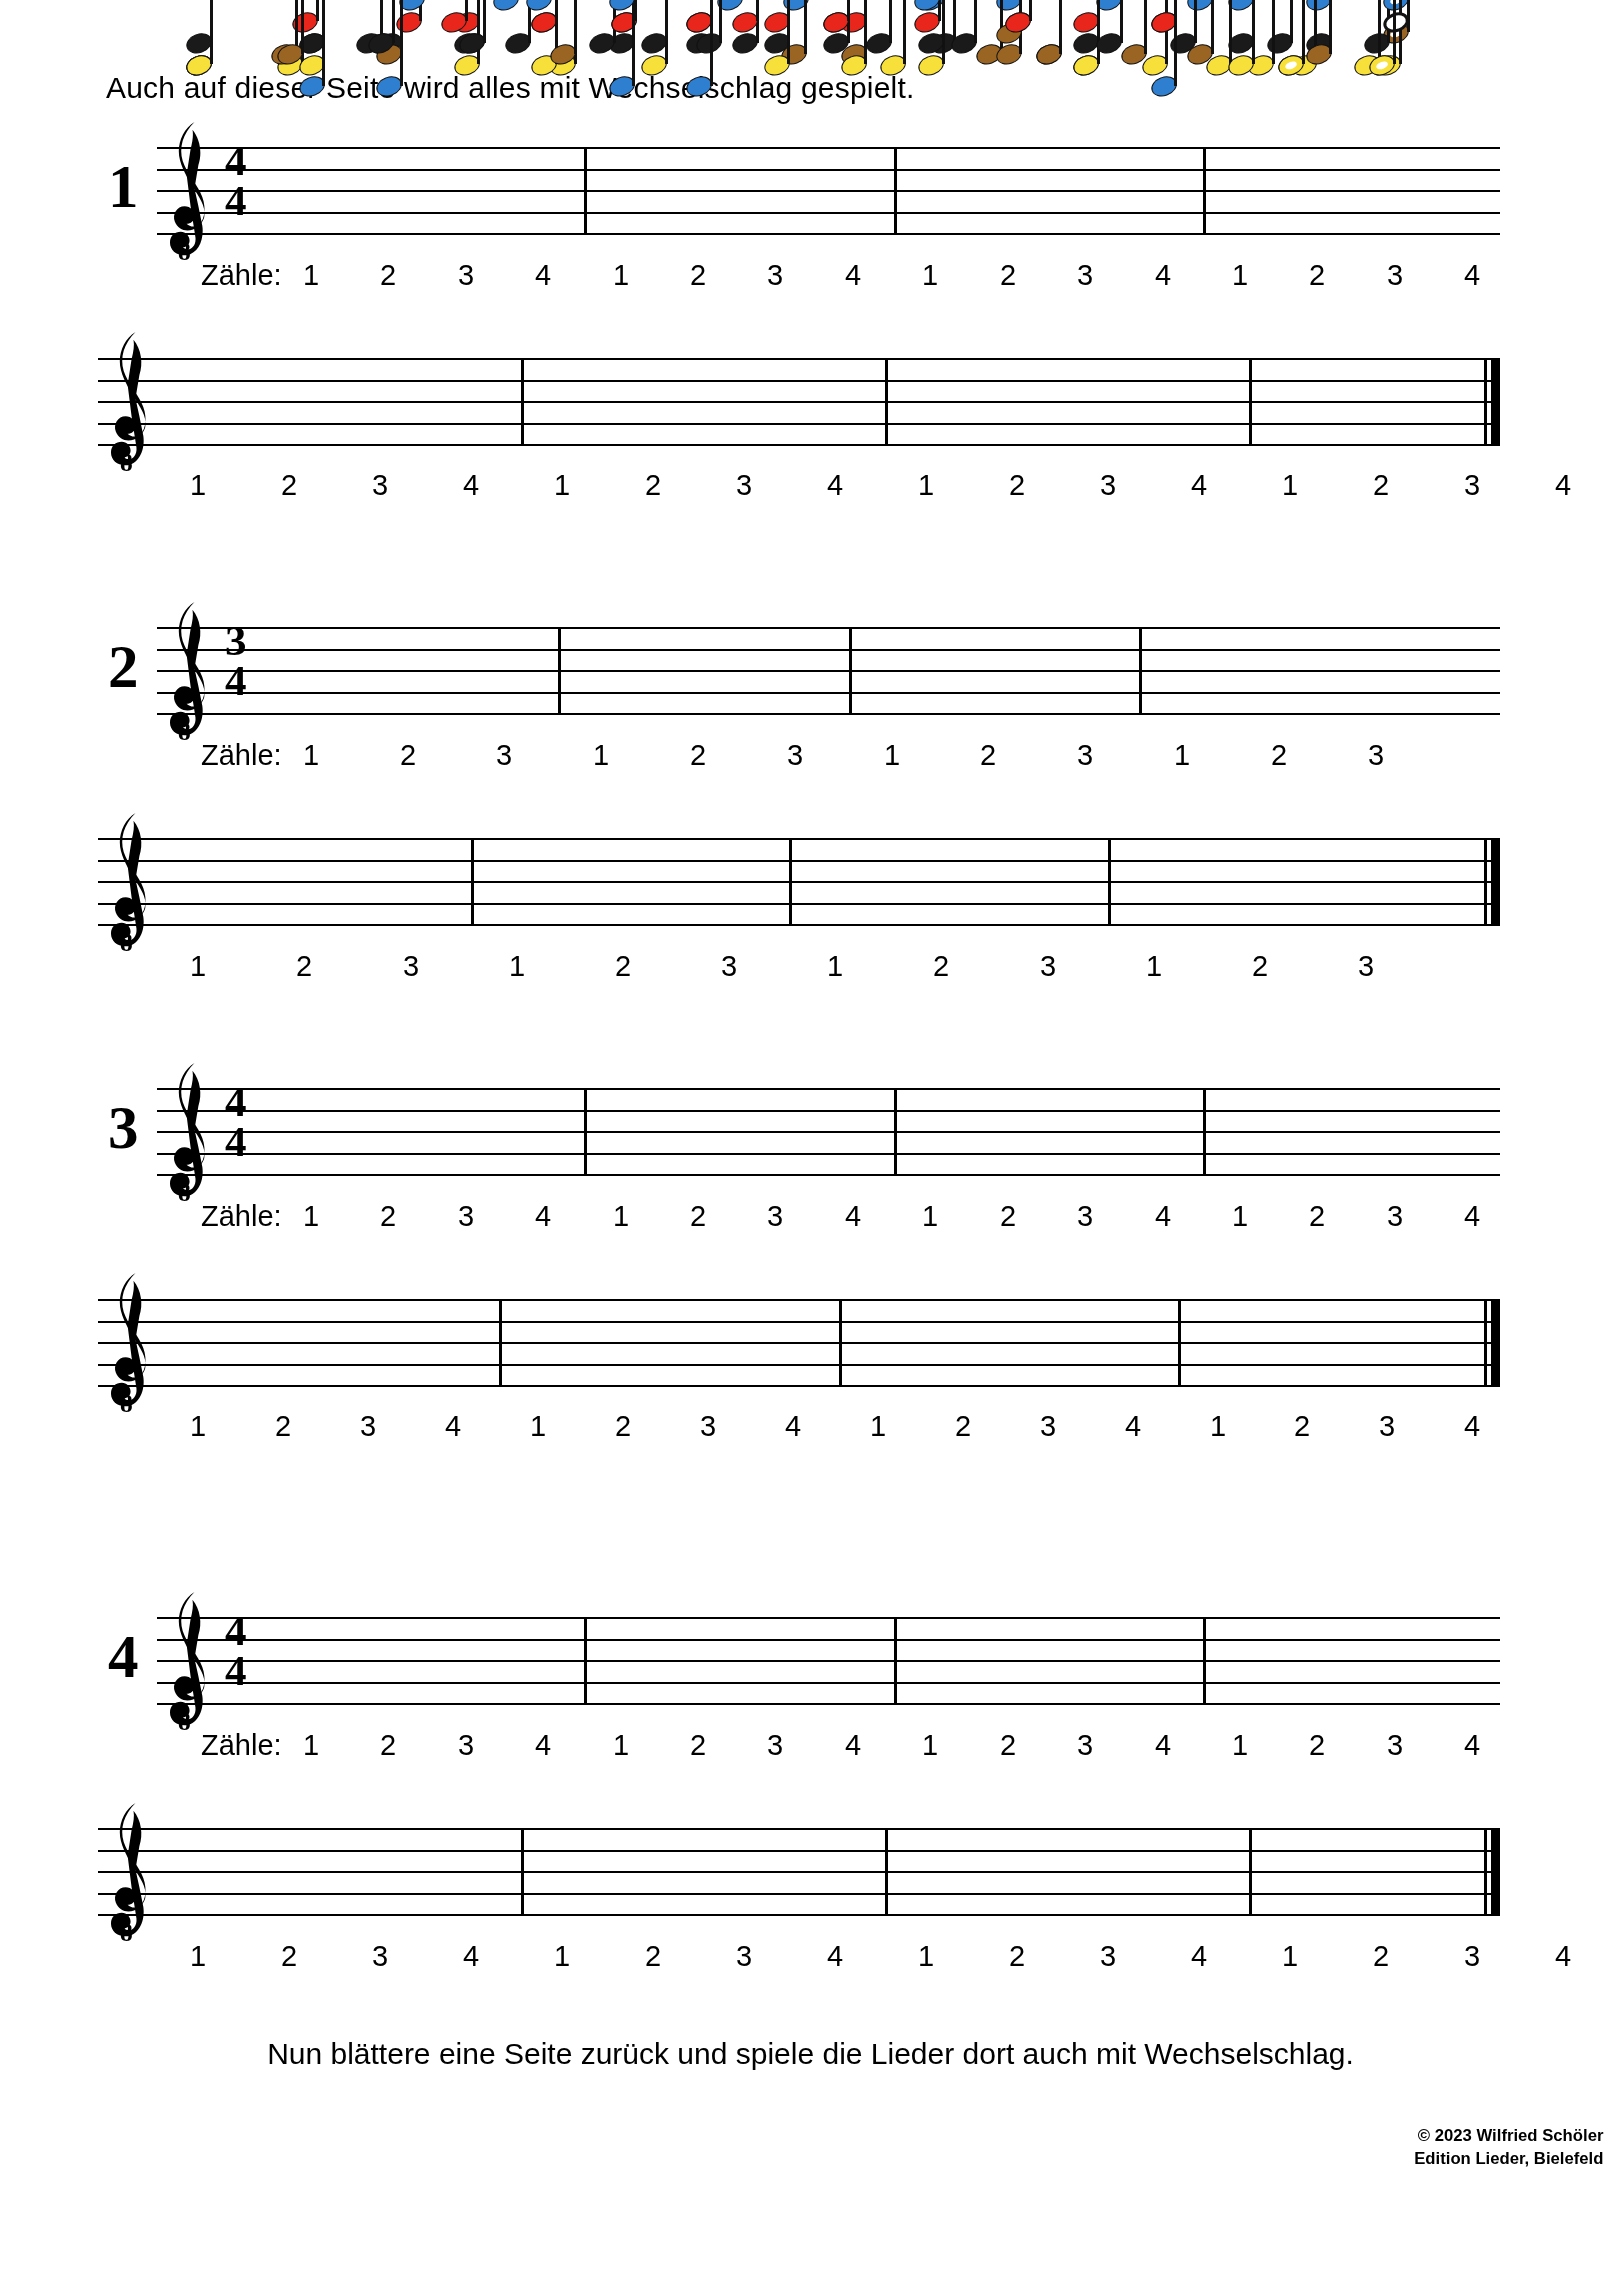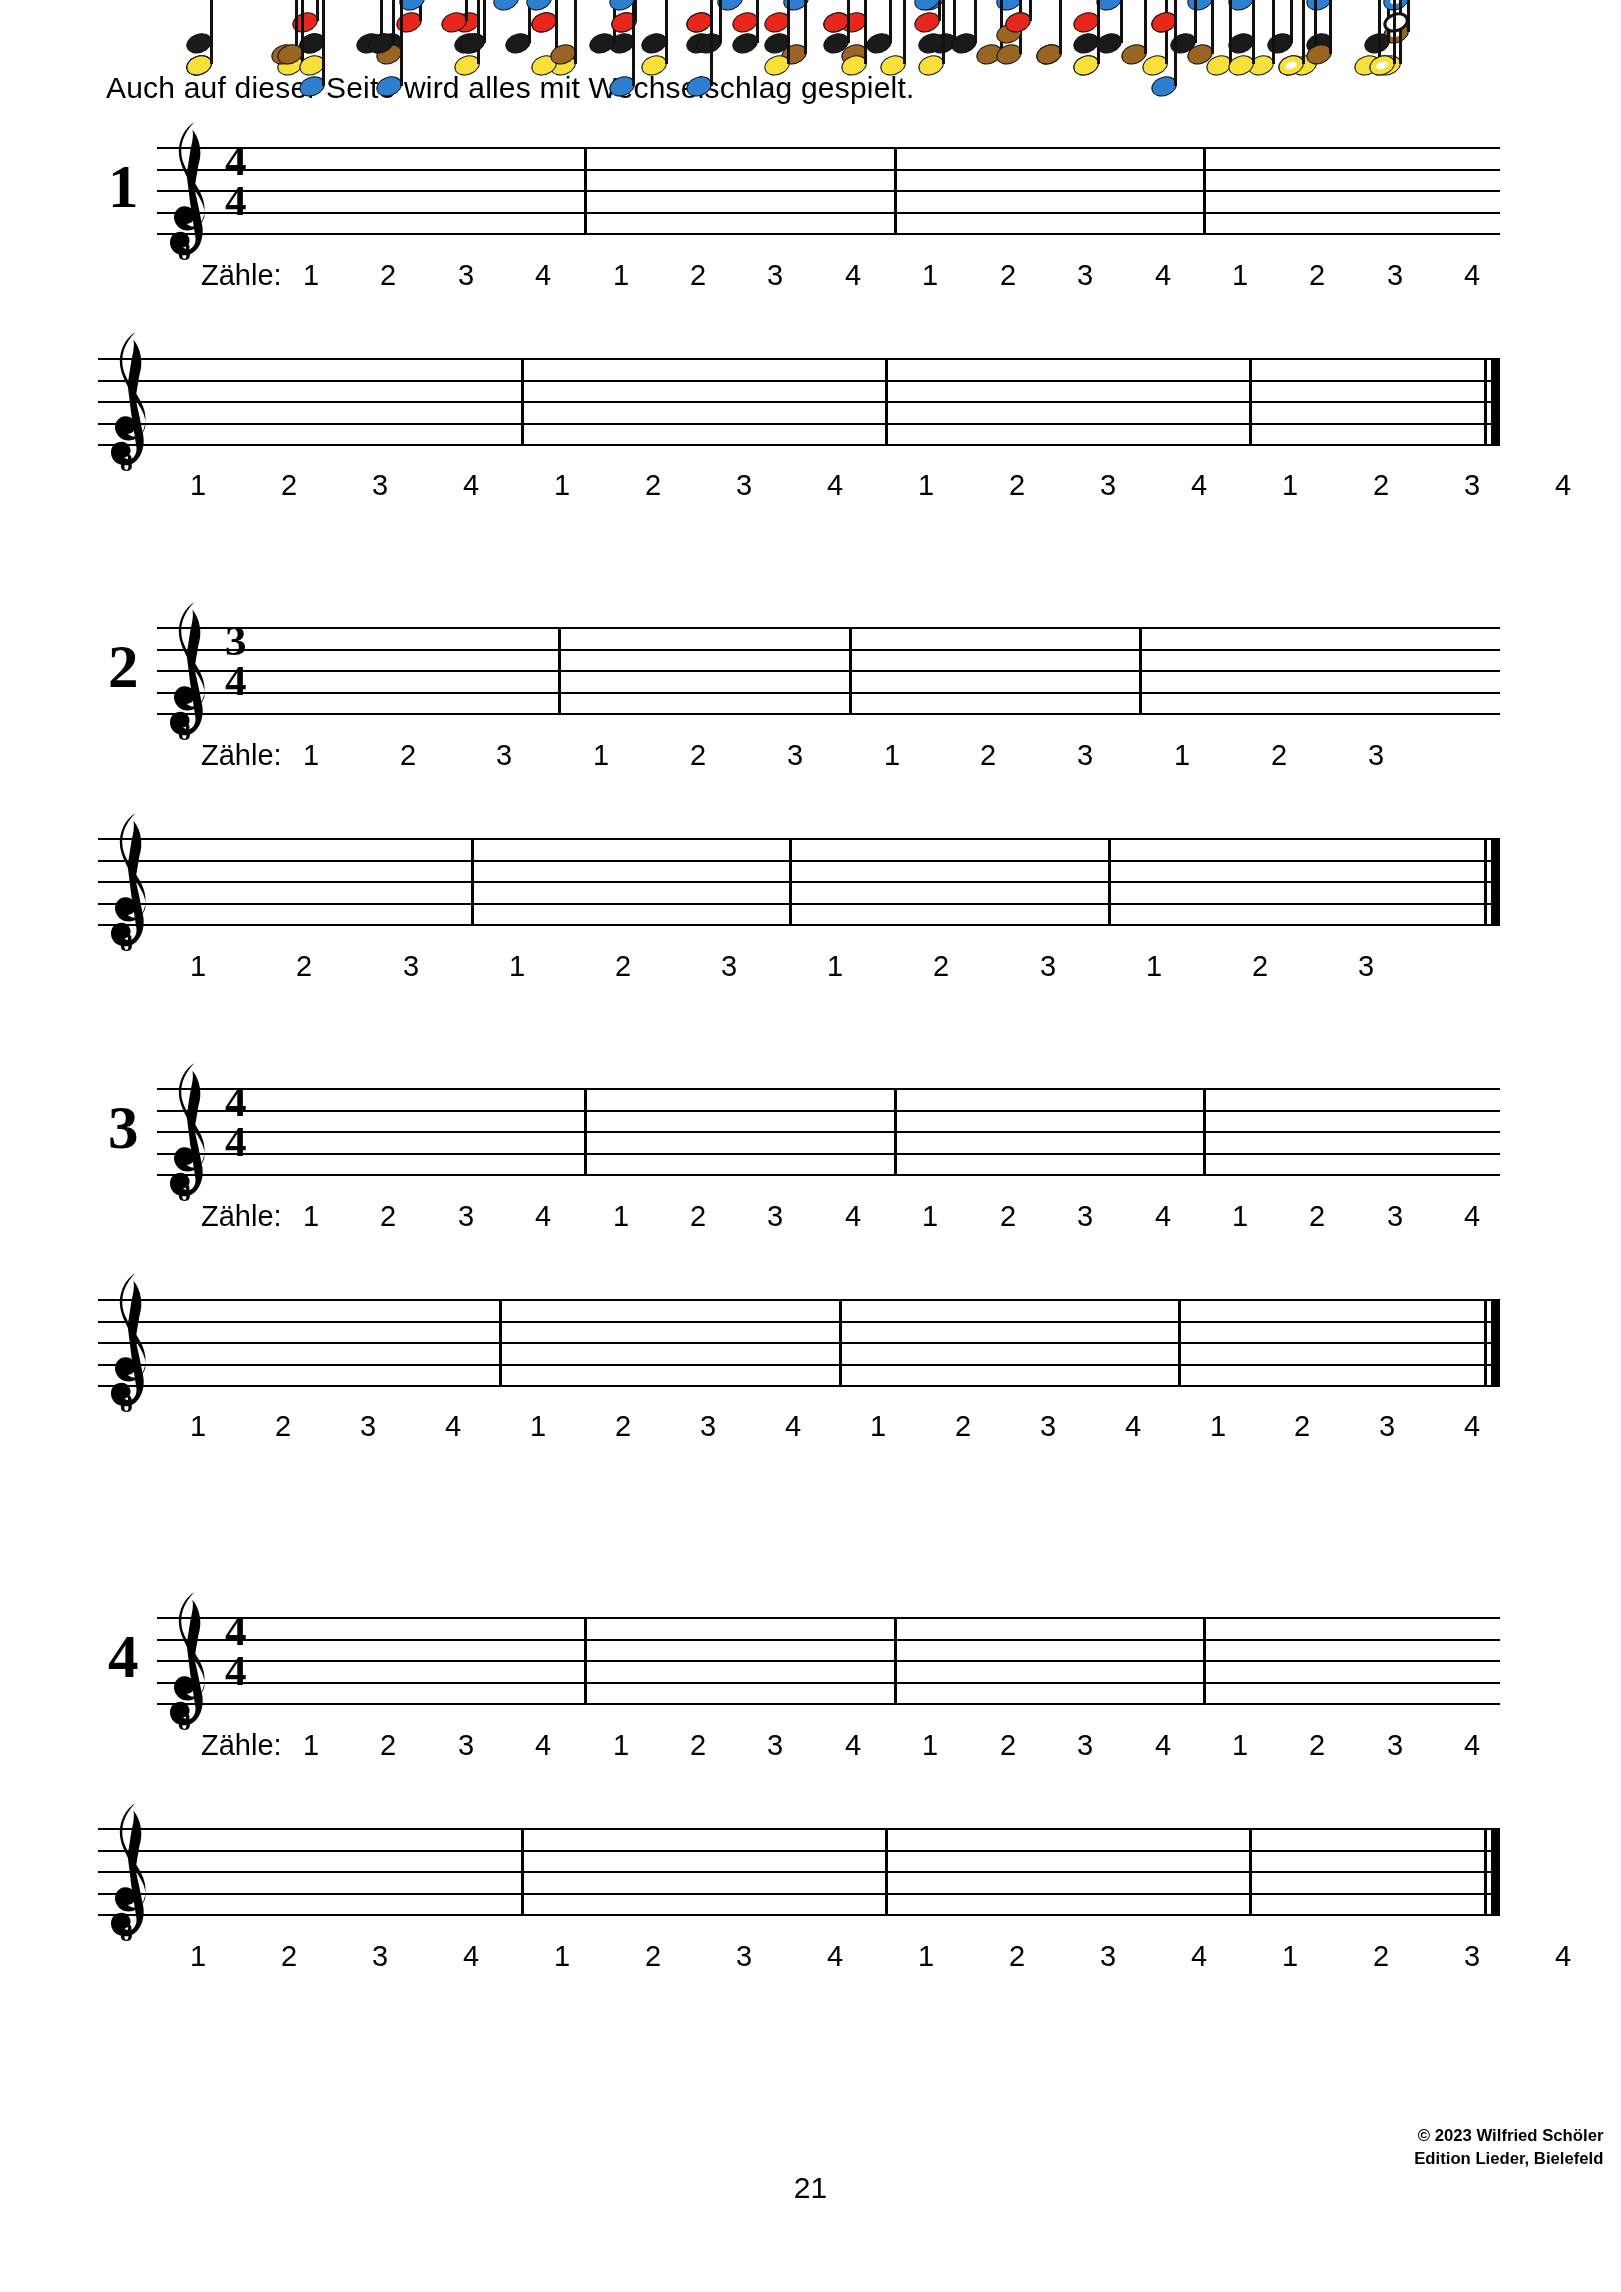--- a/index.html
+++ b/index.html
@@ -587,19 +587,19 @@
           <span style="left: 1100px;">3</span>
           <span style="left: 1191px;">4</span>
           <span style="left: 1282px;">1</span>
           <span style="left: 1373px;">2</span>
           <span style="left: 1464px;">3</span>
           <span style="left: 1555px;">4</span>
         </div>
       </div>
     </div>
 
-  <div class="pagenum">21</div>
+  <div class="bottomtext">Nun blättere eine Seite zurück und spiele die Lieder dort auch mit Wechselschlag.</div>
   <div class="copyright">
     <div>©  2023 Wilfried Schöler</div>
     <div>Edition Lieder, Bielefeld</div>
   </div>
 </div>
 
 
 </body></html>

